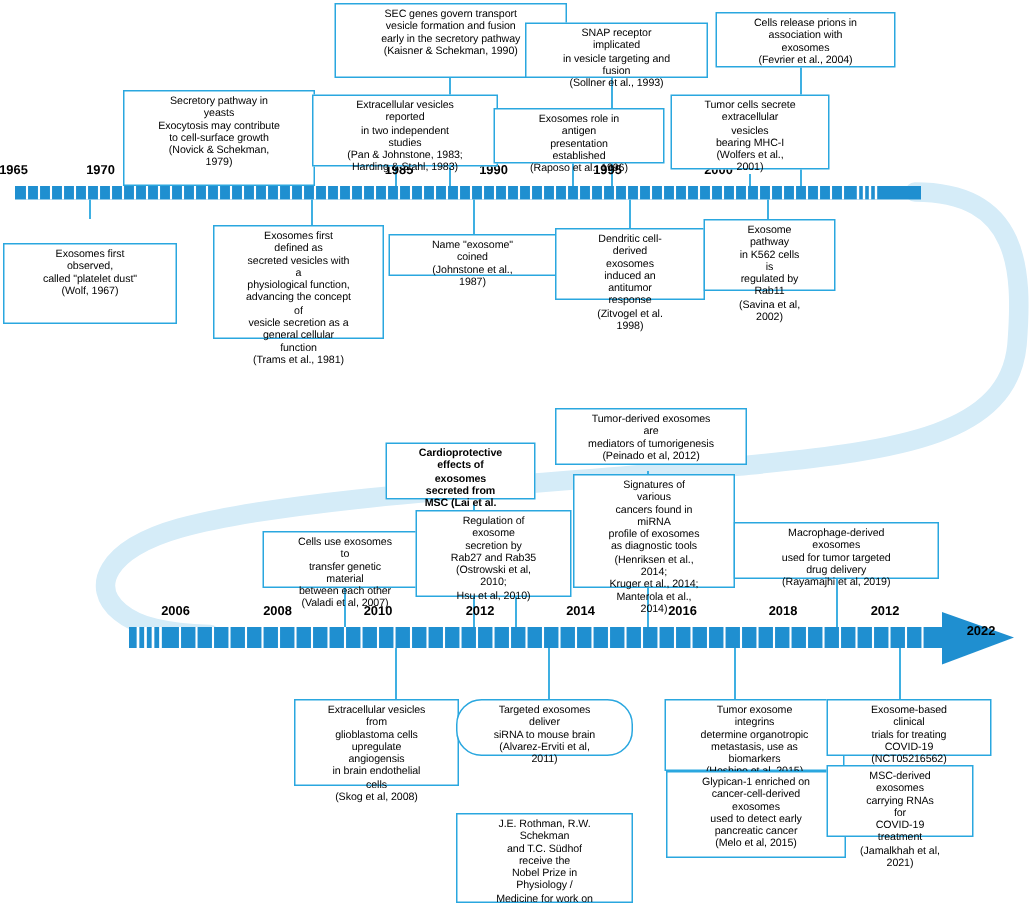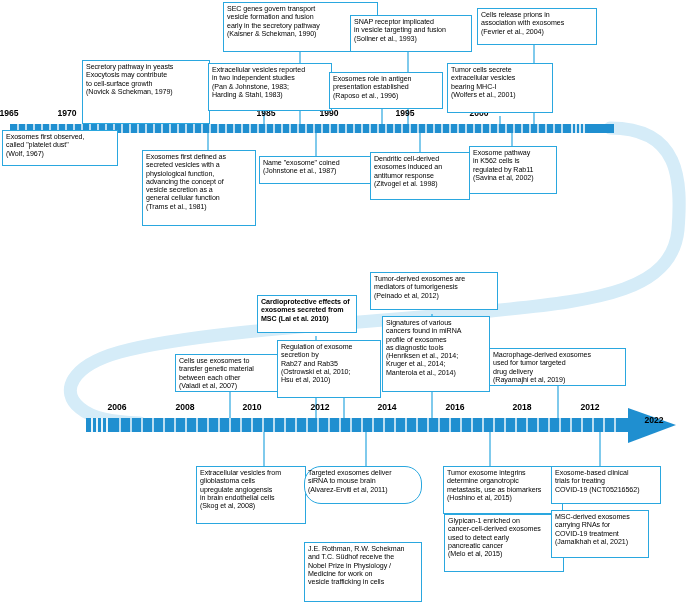--- a/index.html
+++ b/index.html
@@ -11,22 +11,23 @@
     overflow:hidden;
   }
   #stage{position:absolute;left:0;top:0;width:687px;height:604px;}
   svg.layer{position:absolute;left:0;top:0;width:687px;height:604px;pointer-events:none;}
   .box{
     position:absolute;
     box-sizing:border-box;
     border:1.4px solid #2aa7df;
     background:#ffffff;
     color:#000000;
+    text-align:center;
     line-height:1.17;
-    padding:2px 3px;
+    padding:2px 21px;
     font-size:7.1px;
     letter-spacing:-0.05px;
   }
   .box div{white-space:pre-line;}
   .tickLabel{
     position:absolute;
     font-size:8.6px;
     color:#000;
     font-weight:700;
     text-align:center;
@@ -281,21 +282,21 @@
 (Raposo et al., 1996)</div>
   </div>
 
   <div class="box" style="left:447px;top:63px;width:106px;height:50px;">
     <div>Tumor cells secrete
 extracellular vesicles
 bearing MHC-I
 (Wolfers et al., 2001)</div>
   </div>
 
-  <div class="box" style="left:2px;top:130px;width:116px;height:36px;">
+  <div class="box" style="left:2px;top:162px;width:116px;height:54px;">
     <div>Exosomes first observed,
 called "platelet dust"
 (Wolf, 1967)</div>
   </div>
 
   <div class="box" style="left:142px;top:150px;width:114px;height:76px;">
     <div>Exosomes first defined as
 secreted vesicles with a
 physiological function,
 advancing the concept of

